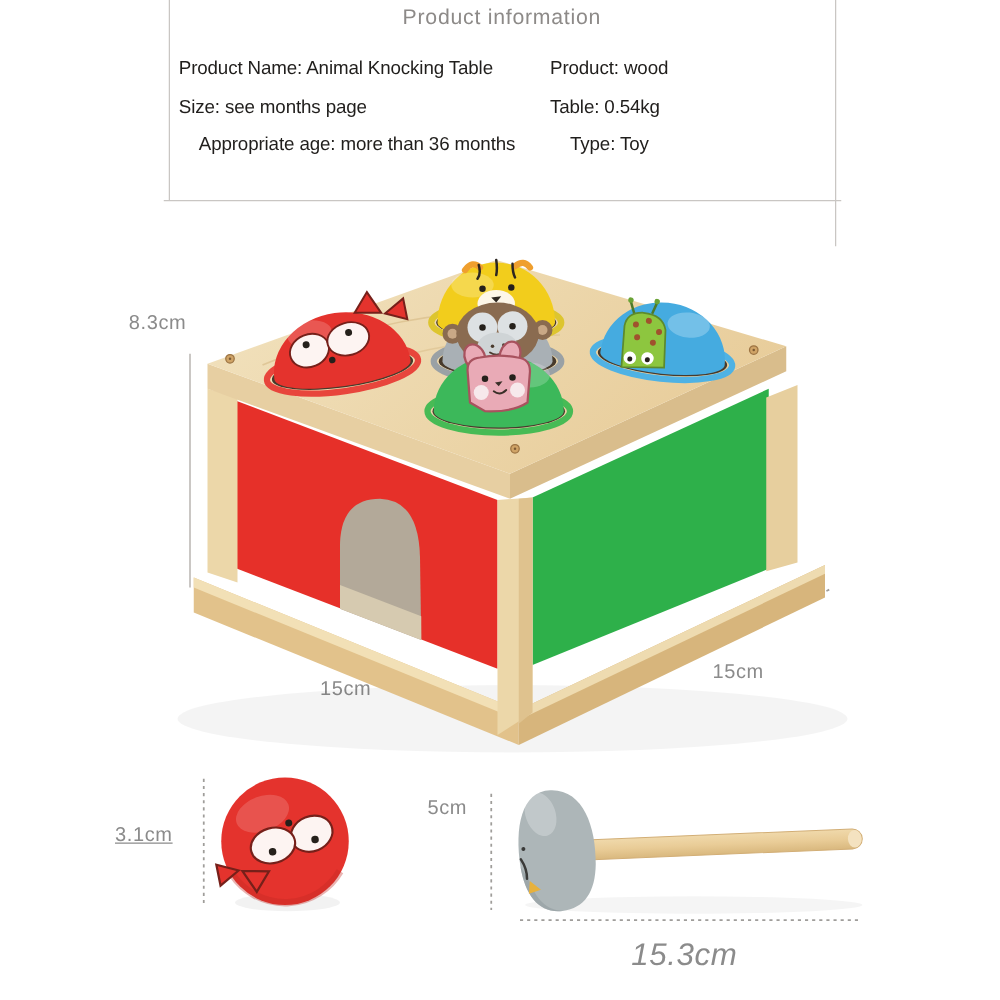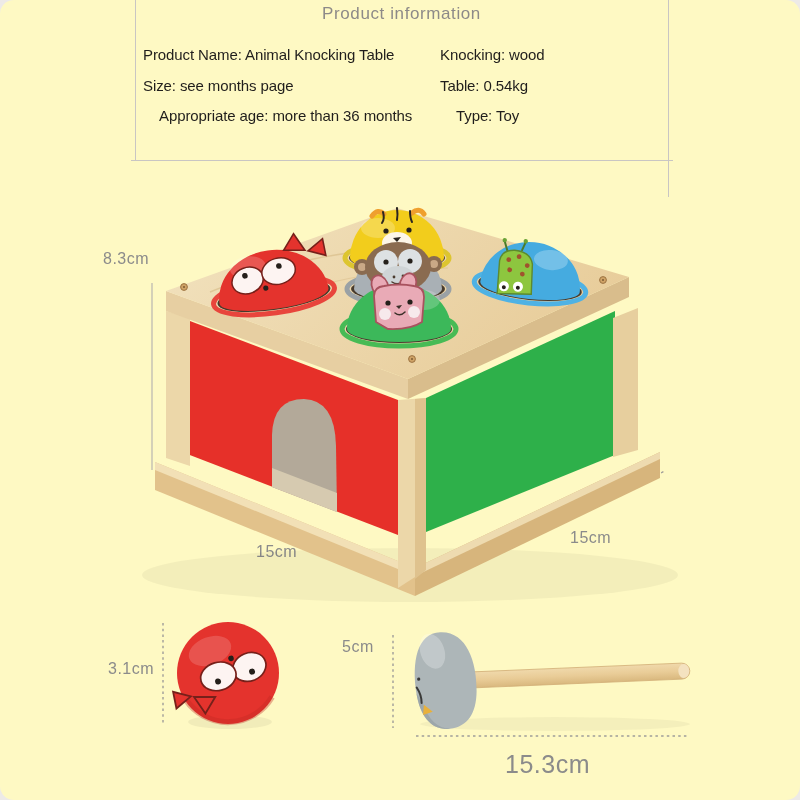--- a/index.html
+++ b/index.html
@@ -1,56 +1,56 @@
 <!DOCTYPE html>
 <html><head>
 <meta charset="utf-8">
 <style>
   html,body{margin:0;padding:0;}
   body{width:800px;height:800px;background:#edeae7;font-family:"Liberation Sans",sans-serif;}
-  .stage{position:relative;width:800px;height:800px;overflow:hidden;background:#fef9c3;border-radius:14px;}
+  .stage{position:relative;width:800px;height:800px;overflow:hidden;background:#ffffff;}
   .vline{position:absolute;width:1px;background:#c9c6c3;}
   .hline{position:absolute;height:1px;background:#c9c6c3;}
   .panel-title{position:absolute;left:135px;top:4px;width:533px;text-align:center;
     font-size:17px;color:#8d8a88;letter-spacing:0.6px;}
   .spec-row{position:absolute;left:0;width:800px;height:20px;font-size:15px;color:#201e1c;}
   .spec-left{position:absolute;left:143px;white-space:nowrap;letter-spacing:-0.1px;}
   .spec-right{position:absolute;left:440px;white-space:nowrap;letter-spacing:-0.1px;}
   .dim{position:absolute;color:#8b8b8b;font-size:16px;letter-spacing:0.5px;white-space:nowrap;}
-  .dim.big{font-size:25px;}
+  .dim.big{font-size:25px;font-style:italic;}
   svg{position:absolute;left:0;top:0;}
 </style>
 </head>
 <body>
 
 <div class="stage">
 
   <div class="vline" style="left:135px;top:0;height:160px;"></div>
   <div class="vline" style="left:668px;top:0;height:197px;"></div>
   <div class="hline" style="left:131px;top:160px;width:542px;"></div>
 
   <div class="panel-title">Product information</div>
 
   <div class="spec-row" style="top:46px;">
     <span class="spec-left">Product Name: Animal Knocking Table</span>
-    <span class="spec-right">Knocking: wood</span>
+    <span class="spec-right">Product: wood</span>
   </div>
   <div class="spec-row" style="top:77px;">
     <span class="spec-left">Size: see months page</span>
     <span class="spec-right">Table: 0.54kg</span>
   </div>
   <div class="spec-row" style="top:107px;margin-left:16px;">
     <span class="spec-left">Appropriate age: more than 36 months</span>
     <span class="spec-right">Type: Toy</span>
   </div>
 
   <div class="dim" style="left:103px;top:250px;">8.3cm</div>
   <div class="dim" style="left:256px;top:543px;">15cm</div>
   <div class="dim" style="left:570px;top:529px;">15cm</div>
-  <div class="dim" style="left:108px;top:660px;">3.1cm</div>
+  <div class="dim" style="left:92px;top:660px;text-decoration:underline;">3.1cm</div>
   <div class="dim" style="left:342px;top:638px;">5cm</div>
   <div class="dim big" style="left:505px;top:750px;">15.3cm</div>
 
   <svg width="800" height="800" viewBox="0 0 800 800">
     <defs>
       <linearGradient id="woodTop" x1="0" y1="0" x2="1" y2="0.4">
         <stop offset="0" stop-color="#f2e3c0"></stop>
           <stop offset="1" stop-color="#e8cd9b"></stop>
       </linearGradient>
       <linearGradient id="woodHandle" x1="0" y1="0" x2="0" y2="1">

